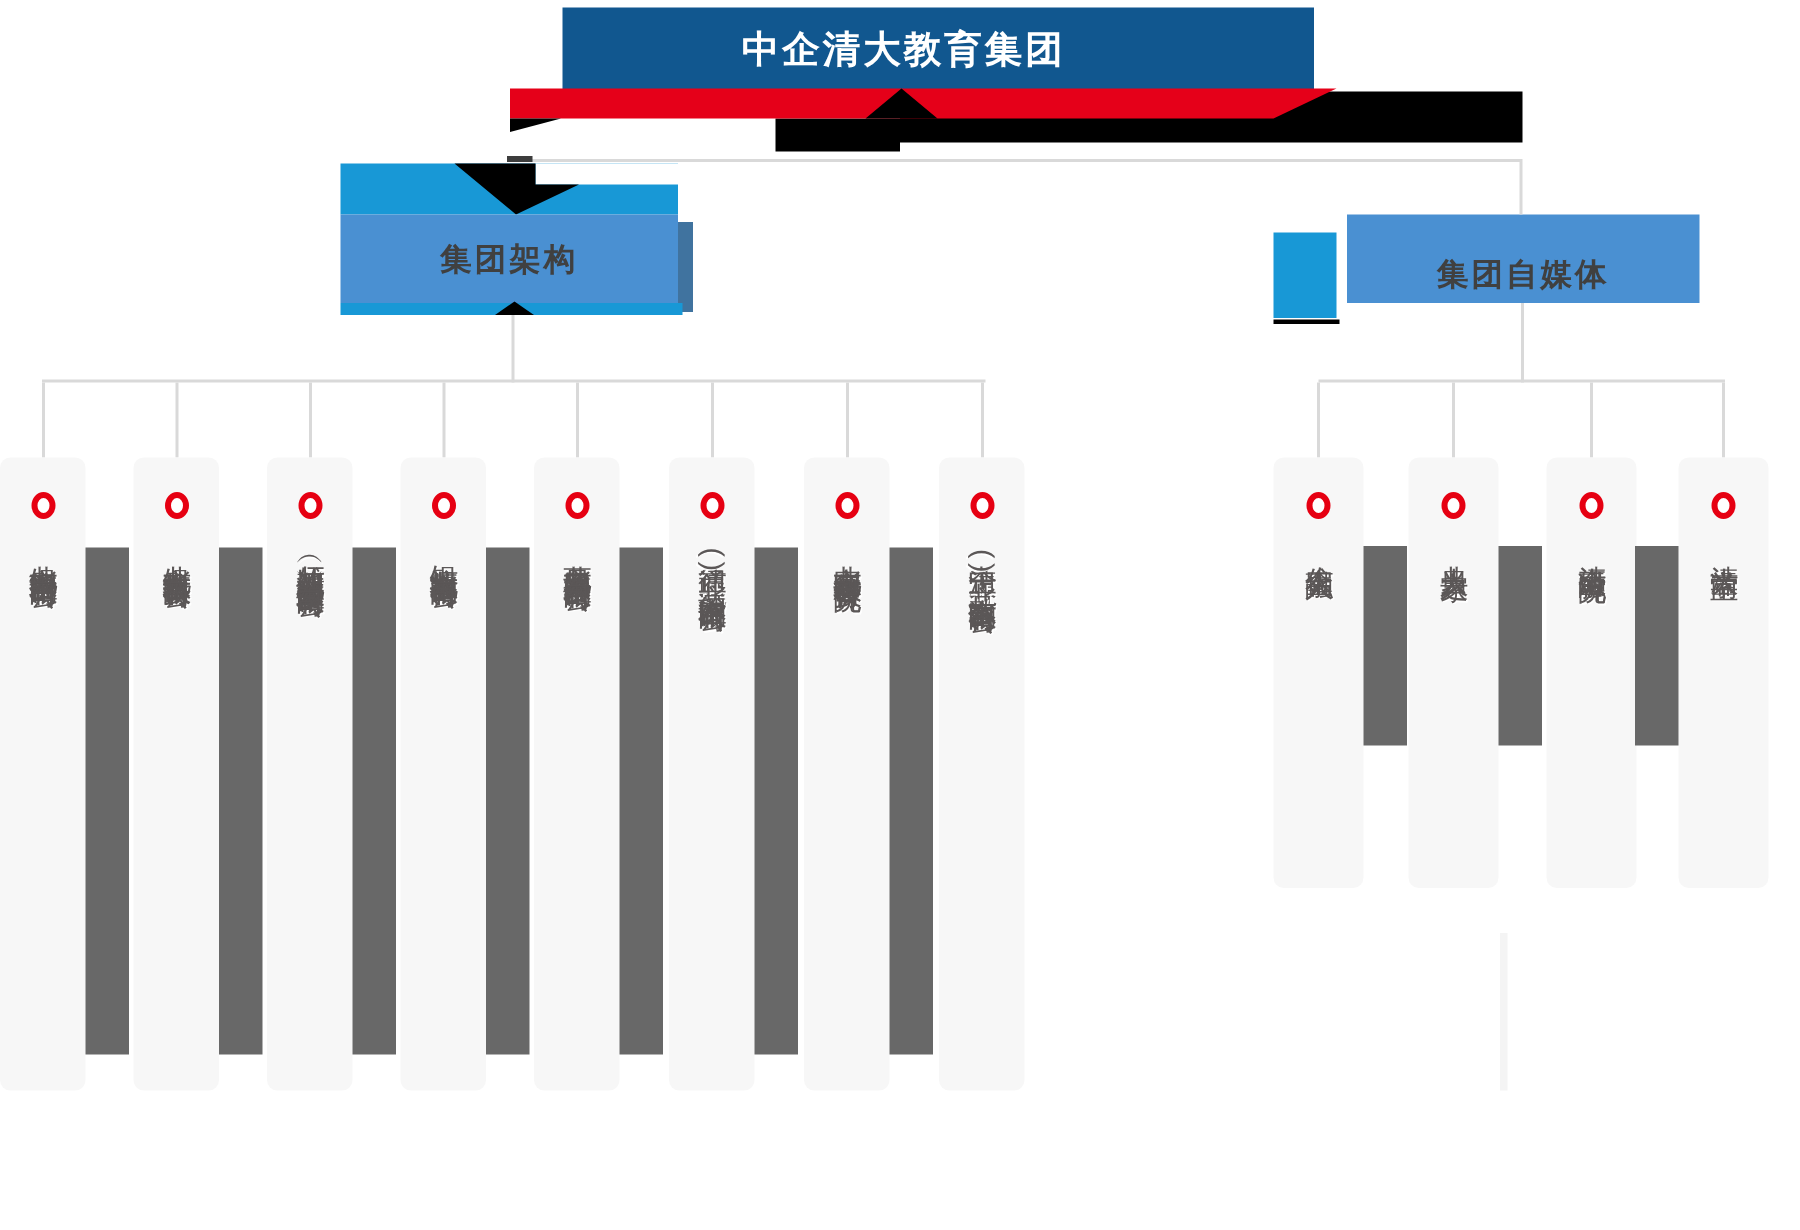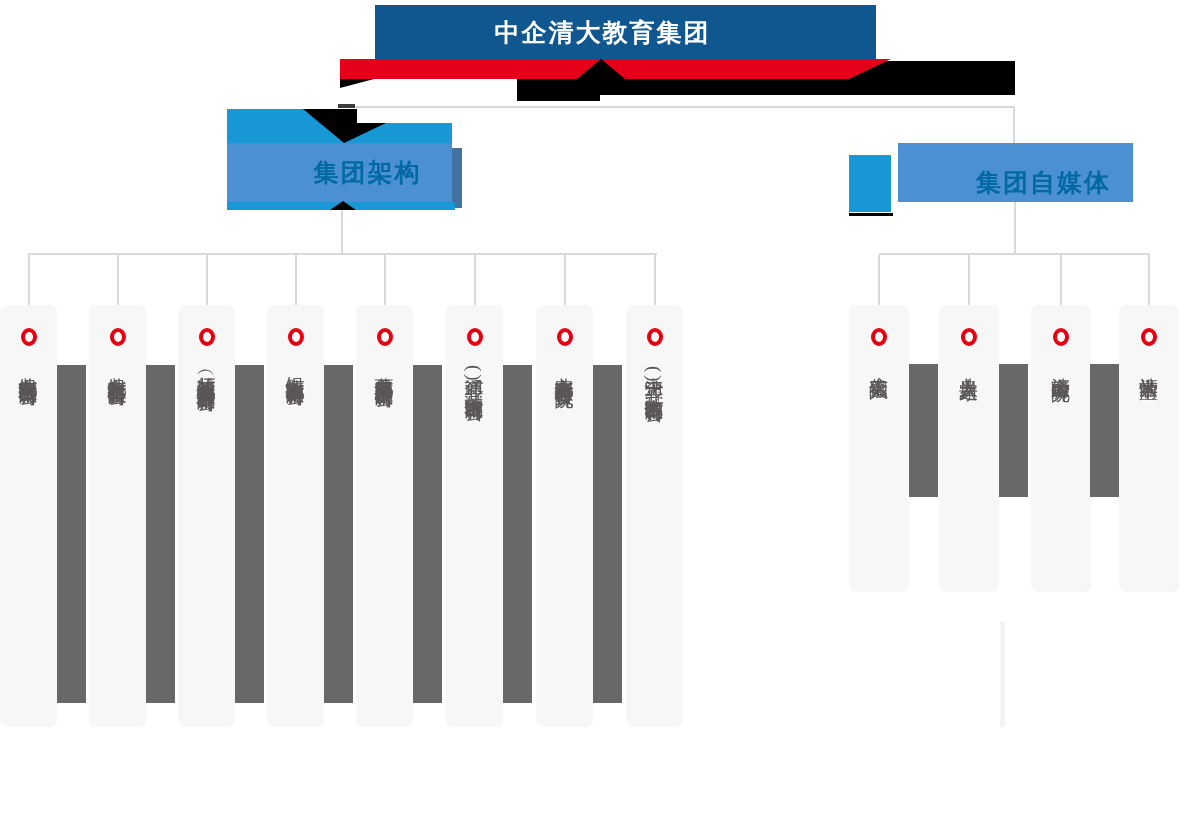--- a/index.html
+++ b/index.html
@@ -1,29 +1,29 @@
 <!DOCTYPE html>
 <html><head>
 <meta charset="utf-8">
 <style>
   html,body{margin:0;padding:0;background:#ffffff;}
   #stage{
     position:relative;width:1200px;height:820px;overflow:hidden;
-    background:#ffffff;font-family:Liberation Serif, serif;
+    background:#ffffff;font-family:Liberation Sans, sans-serif;
   }
   #stage svg.deco{position:absolute;left:0;top:0;}
   .banner-title{
     position:absolute;left:375px;top:5px;width:501px;height:55px;
     display:flex;align-items:center;justify-content:center;
     padding-right:46px;box-sizing:border-box;
     color:#ffffff;font-size:25px;font-weight:bold;letter-spacing:2px;
   }
   .node-label{
     position:absolute;display:flex;align-items:center;justify-content:center;
-    color:#0369a1;font-size:25px;font-weight:bold;letter-spacing:2px;padding-left:28px;
+    color:#404040;font-size:21px;font-weight:bold;letter-spacing:2px;
   }
   .lh,.lv{position:absolute;background:#d9d9d9;}
   .lseg-dark{position:absolute;background:#3d3d3d;}
   .card{
     position:absolute;top:305px;background:#f7f7f7;border-radius:7px;
   }
   .ring{
     position:absolute;top:23px;left:50%;transform:translateX(-50%);
     width:8px;height:10px;border:4.5px solid #e60012;border-radius:50%;
     background:#ffffff;

